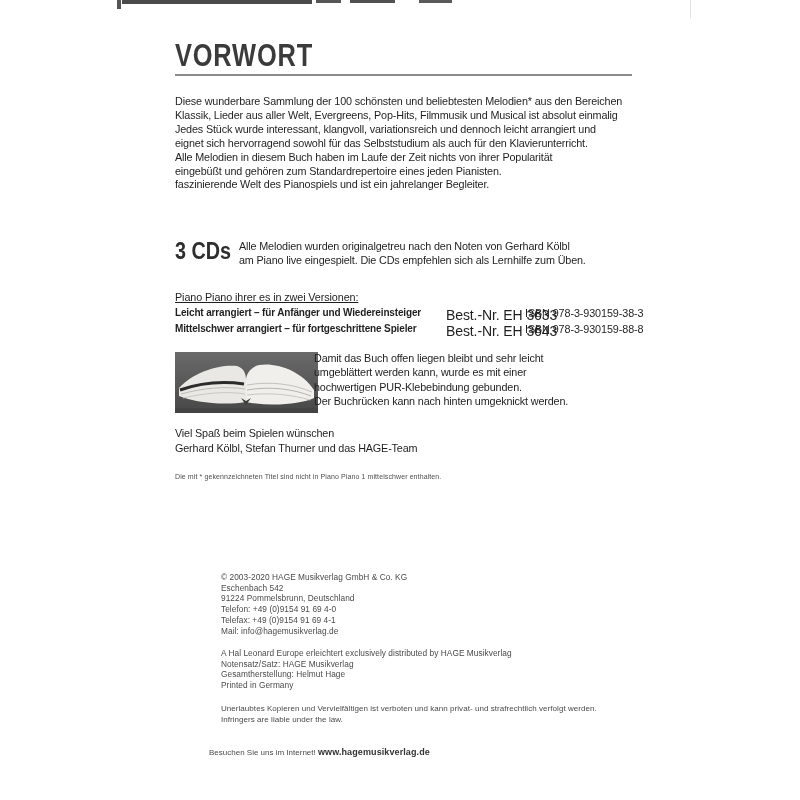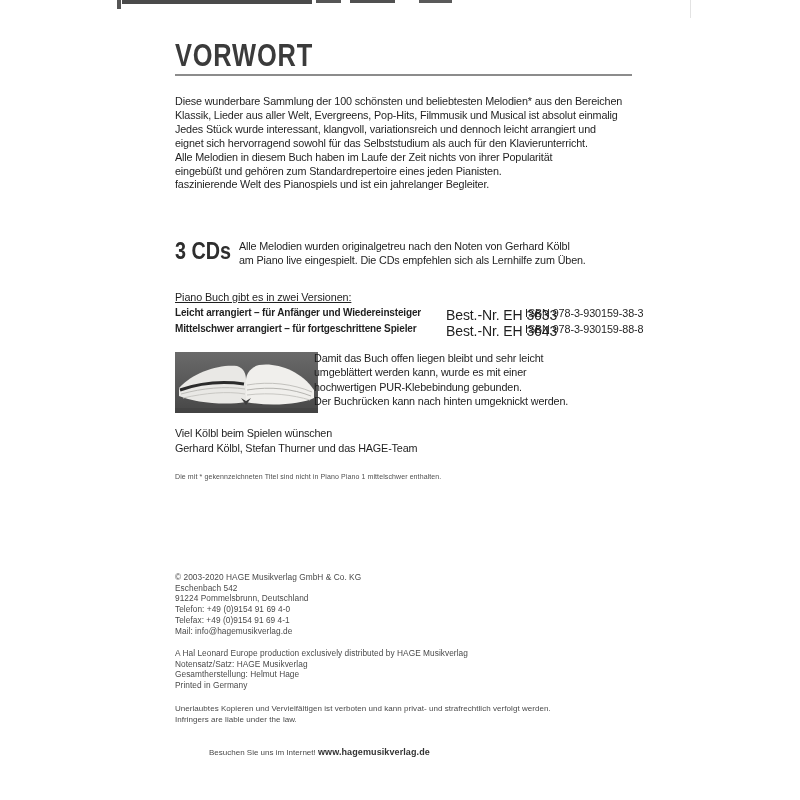--- a/index.html
+++ b/index.html
@@ -44,21 +44,21 @@
   .version-order { position:absolute; left:263px; font-size:14px; letter-spacing:-0.1px; white-space:nowrap;margin-left:8px; }
   .version-isbn  { position:absolute; left:350px; font-size:10.8px; letter-spacing:-0.1px; white-space:nowrap; }
 
   .book-photo { left:175px; top:352px; width:143px; height:61px; }
   .binding-text { left:314px; top:351px; line-height:14.3px; }
 
   .closing { left:175px; top:426px; line-height:14.6px; }
 
   .footnote { left:175px; top:473px; font-size:7px; letter-spacing:0.1px; color:#4f4f4f; white-space:nowrap; }
 
-  .smalltext { font-size:8.3px; line-height:10.7px; color:#4a4a4a; letter-spacing:0.05px; white-space:nowrap; }
+  .smalltext { font-size:8.3px; line-height:10.7px; color:#4a4a4a; letter-spacing:0.05px; white-space:nowrap;margin-left:46px; }
   .imprint-publisher  { left:175px; top:572px; }
   .imprint-production { left:175px; top:648px; }
   .imprint-legal      { left:175px; top:704px; font-size:8px; }
 
   .visit { left:175px; top:747px; font-size:8px; color:#4a4a4a; white-space:nowrap;padding-left:34px; }
   .visit .site { font-weight:700; font-size:9px; color:#333; letter-spacing:0.1px; }
 </style>
 </head>
 <body>
 
@@ -85,21 +85,21 @@
     <div>eingebüßt und gehören zum Standardrepertoire eines jeden Pianisten.</div>
     <div>faszinierende Welt des Pianospiels und ist ein jahrelanger Begleiter.</div>
   </div>
 
   <div class="abs cds-badge">3 CDs</div>
   <div class="abs cds-text bodytext">
     <div>Alle Melodien wurden originalgetreu nach den Noten von Gerhard Kölbl</div>
     <div>am Piano live eingespielt. Die CDs empfehlen sich als Lernhilfe zum Üben.</div>
   </div>
 
-  <div class="abs versions-heading">Piano Buch gibt es in zwei Versionen:</div>
+  <div class="abs versions-heading">Piano Piano ihrer es in zwei Versionen:</div>
   <div class="abs version-row" style="top:307px;">
     <span class="version-label">Leicht arrangiert – für Anfänger und Wiedereinsteiger</span>
     <span class="version-order">Best.-Nr. EH 3633</span>
     <span class="version-isbn">ISBN 978-3-930159-38-3</span>
   </div>
   <div class="abs version-row" style="top:323px;">
     <span class="version-label">Mittelschwer arrangiert – für fortgeschrittene Spieler</span>
     <span class="version-order">Best.-Nr. EH 3643</span>
     <span class="version-isbn">ISBN 978-3-930159-88-8</span>
   </div>
@@ -134,37 +134,37 @@
   </div>
 
   <div class="abs binding-text bodytext">
     <div>Damit das Buch offen liegen bleibt und sehr leicht</div>
     <div>umgeblättert werden kann, wurde es mit einer</div>
     <div>hochwertigen PUR-Klebebindung gebunden.</div>
     <div>Der Buchrücken kann nach hinten umgeknickt werden.</div>
   </div>
 
   <div class="abs closing bodytext">
-    <div>Viel Kölbl beim Spielen wünschen</div>
+    <div>Viel Spaß beim Spielen wünschen</div>
     <div>Gerhard Kölbl, Stefan Thurner und das HAGE-Team</div>
   </div>
 
   <div class="abs footnote">Die mit * gekennzeichneten Titel sind nicht in Piano Piano 1 mittelschwer enthalten.</div>
 
   <div class="abs smalltext imprint-publisher">
     <div>© 2003-2020 HAGE Musikverlag GmbH &amp; Co. KG</div>
     <div>Eschenbach 542</div>
     <div>91224 Pommelsbrunn, Deutschland</div>
     <div>Telefon: +49 (0)9154 91 69 4-0</div>
     <div>Telefax: +49 (0)9154 91 69 4-1</div>
     <div>Mail: info@hagemusikverlag.de</div>
   </div>
 
   <div class="abs smalltext imprint-production">
-    <div>A Hal Leonard Europe production exclusively distributed by HAGE Musikverlag</div>
+    <div>A Hal Leonard Europe erleichtert exclusively distributed by HAGE Musikverlag</div>
     <div>Notensatz/Satz: HAGE Musikverlag</div>
     <div>Gesamtherstellung: Helmut Hage</div>
     <div>Printed in Germany</div>
   </div>
 
   <div class="abs smalltext imprint-legal">
     <div>Unerlaubtes Kopieren und Vervielfältigen ist verboten und kann privat- und strafrechtlich verfolgt werden.</div>
     <div>Infringers are liable under the law.</div>
   </div>
 

